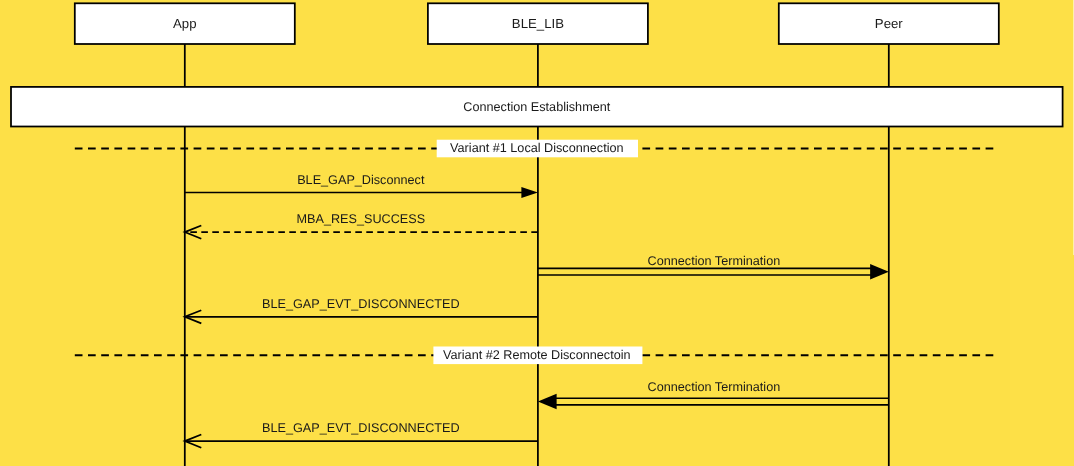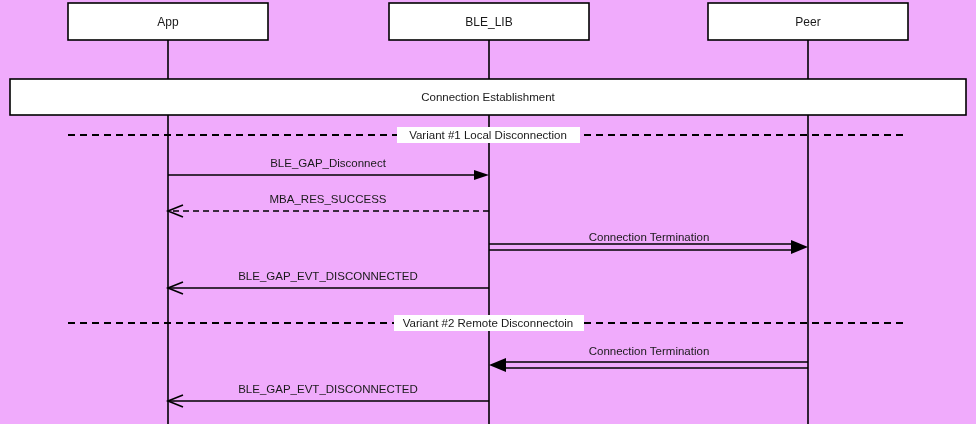--- a/index.html
+++ b/index.html
@@ -7,21 +7,21 @@
     padding: 0;
     background: #ffffff;
   }
   body {
     font-family: "Liberation Sans", sans-serif;
   }
   #diagram-root {
     position: relative;
     width: 976px;
     height: 424px;
-    background: #f0abfc;
+    background: #fde047;
     overflow: hidden;
   }
   #seq-svg {
     display: block;
     width: 976px;
     height: 424px;
   }
   .lifeline-box {
     fill: #ffffff;
     stroke: #000000;

